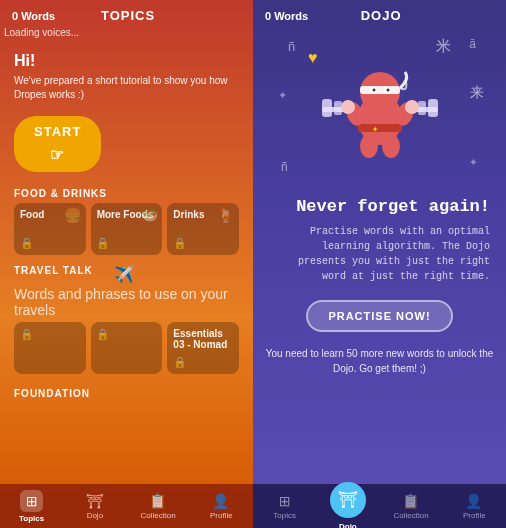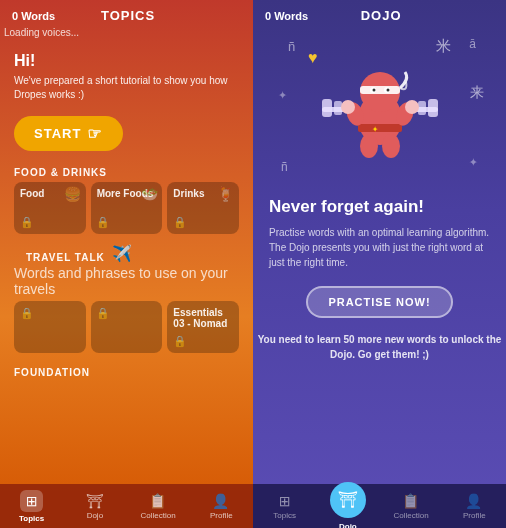--- a/index.html
+++ b/index.html
@@ -68,20 +68,21 @@
       border-radius: 22px;
       padding: 8px 20px;
       font-size: 13px;
       font-weight: 700;
       letter-spacing: 1px;
       cursor: pointer;
       display: inline-flex;
       align-items: center;
       gap: 6px;
       width: fit-content;
+      flex-direction: column;
     }
     .start-btn .cursor-icon {
       font-size: 16px;
     }
 
     .section-label {
       color: rgba(255,255,255,0.95);
       font-size: 10px;
       font-weight: 700;
       letter-spacing: 1px;
@@ -118,24 +119,24 @@
     }
     .card-emoji {
       position: absolute;
       right: 4px;
       top: 4px;
       font-size: 14px;
       opacity: 0.4;
     }
 
     .travel-section-header {
-      padding: 4px 26px 2px;
-      display: flex;
-      align-items: flex-end;
-      gap: 8px;
+      padding: 4px 14px 2px;
+      display: flex;
+      align-items: flex-start;
+      gap: 22px;
     }
     .travel-label {
       color: rgba(255,255,255,0.95);
       font-size: 10px;
       font-weight: 700;
       letter-spacing: 1px;
     }
     .travel-subtitle {
       color: rgba(255,255,255,0.75);
       font-size: 14px;
@@ -205,22 +206,23 @@
       font-size: 11px;
       font-weight: 600;
     }
     .right-header .tab-title {
       font-weight: 700;
       font-size: 13px;
       letter-spacing: 1px;
     }
 
     .never-forget {
-      text-align: left;
+      text-align: right;
       padding: 8px 16px 6px;
+      font-family: Liberation Mono, monospace;
     }
     .never-forget h2 {
       color: white;
       font-size: 17px;
       font-weight: 800;
       margin-bottom: 8px;
     }
     .never-forget p {
       color: rgba(255,255,255,0.75);
       font-size: 10px;
@@ -242,21 +244,21 @@
       text-align: left;
       width: fit-content;
     }
 
     .unlock-text {
       text-align: center;
       color: rgba(255,255,255,0.85);
       font-size: 10px;
       padding: 4px 3px;
       line-height: 1.5;
-      font-weight: 700;
+      font-weight: 400;
     }
 
     
     .right-bottom-nav {
       position: absolute;
       bottom: 0;
       left: 0;
       right: 0;
       background: rgba(35, 30, 90, 0.97);
       display: flex;

